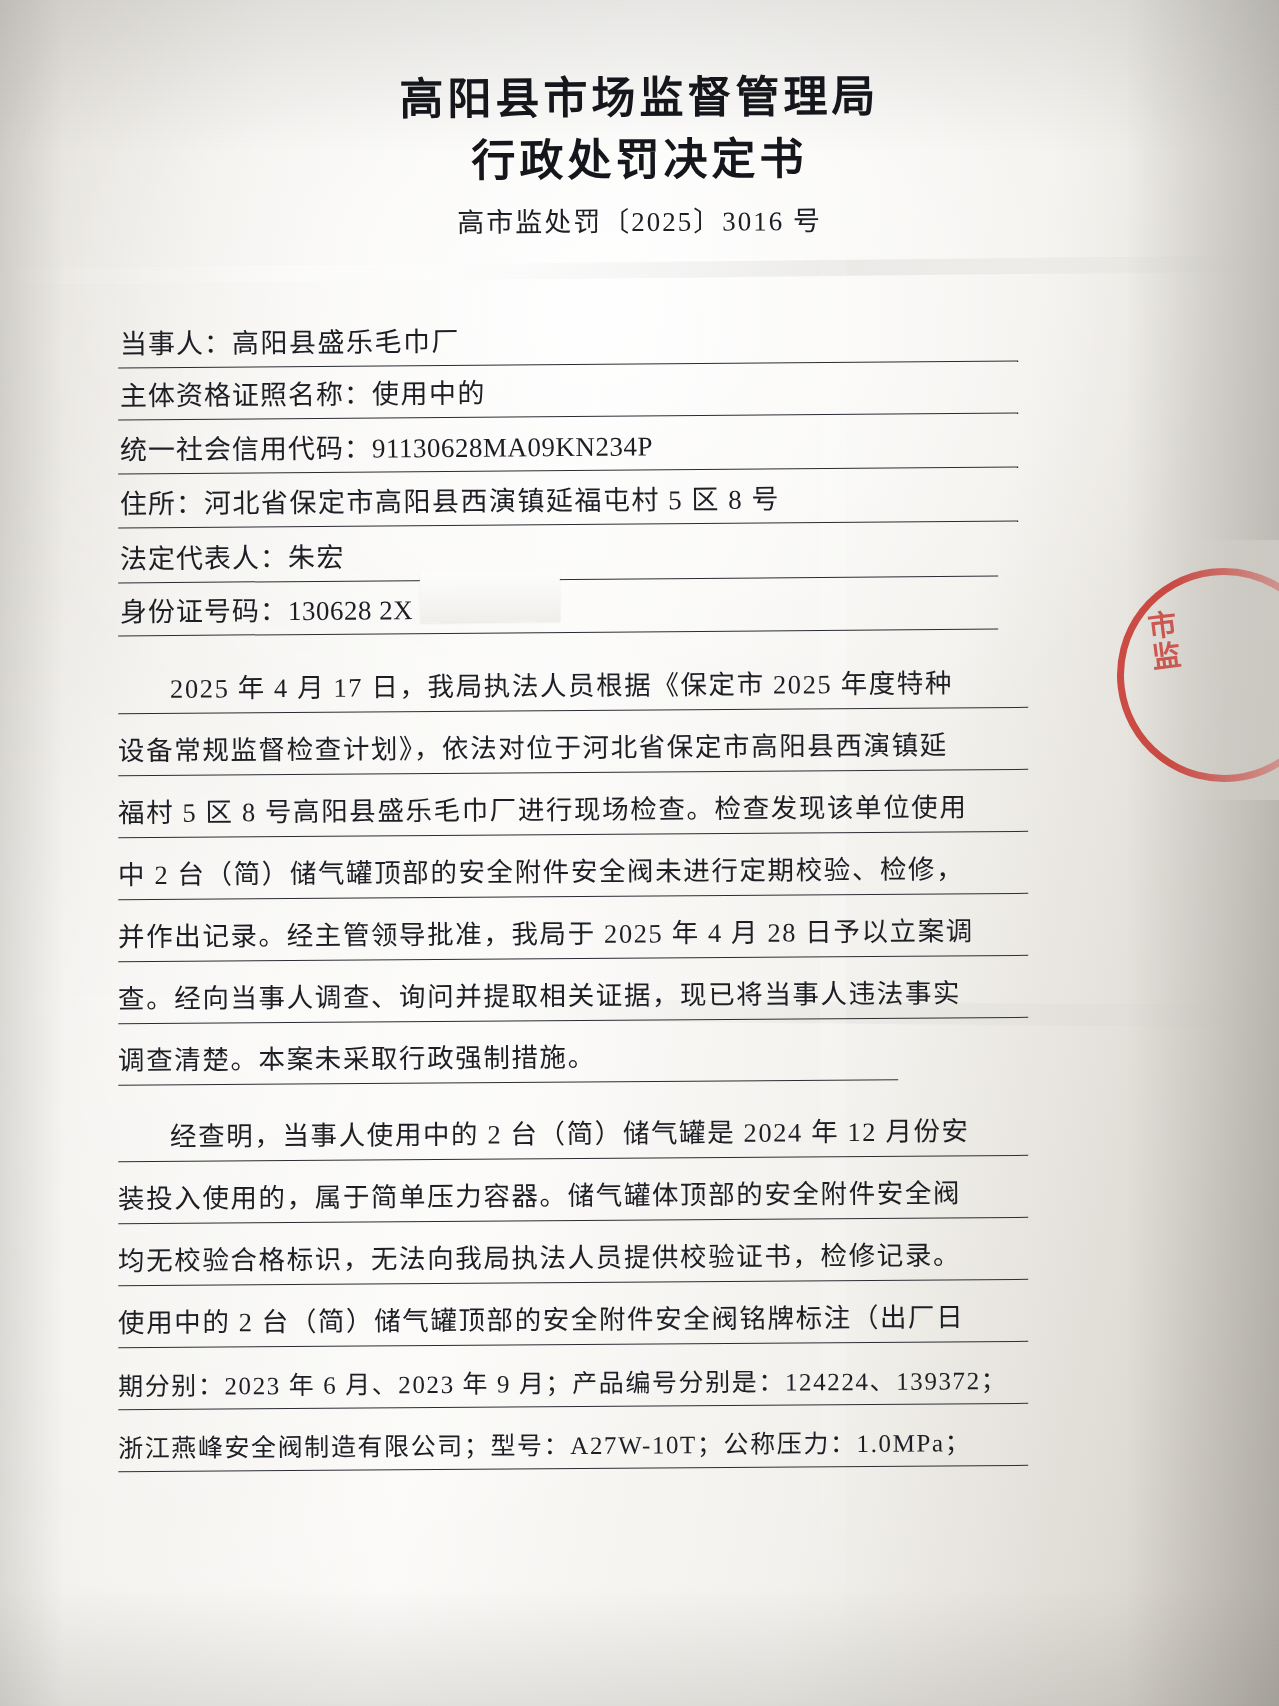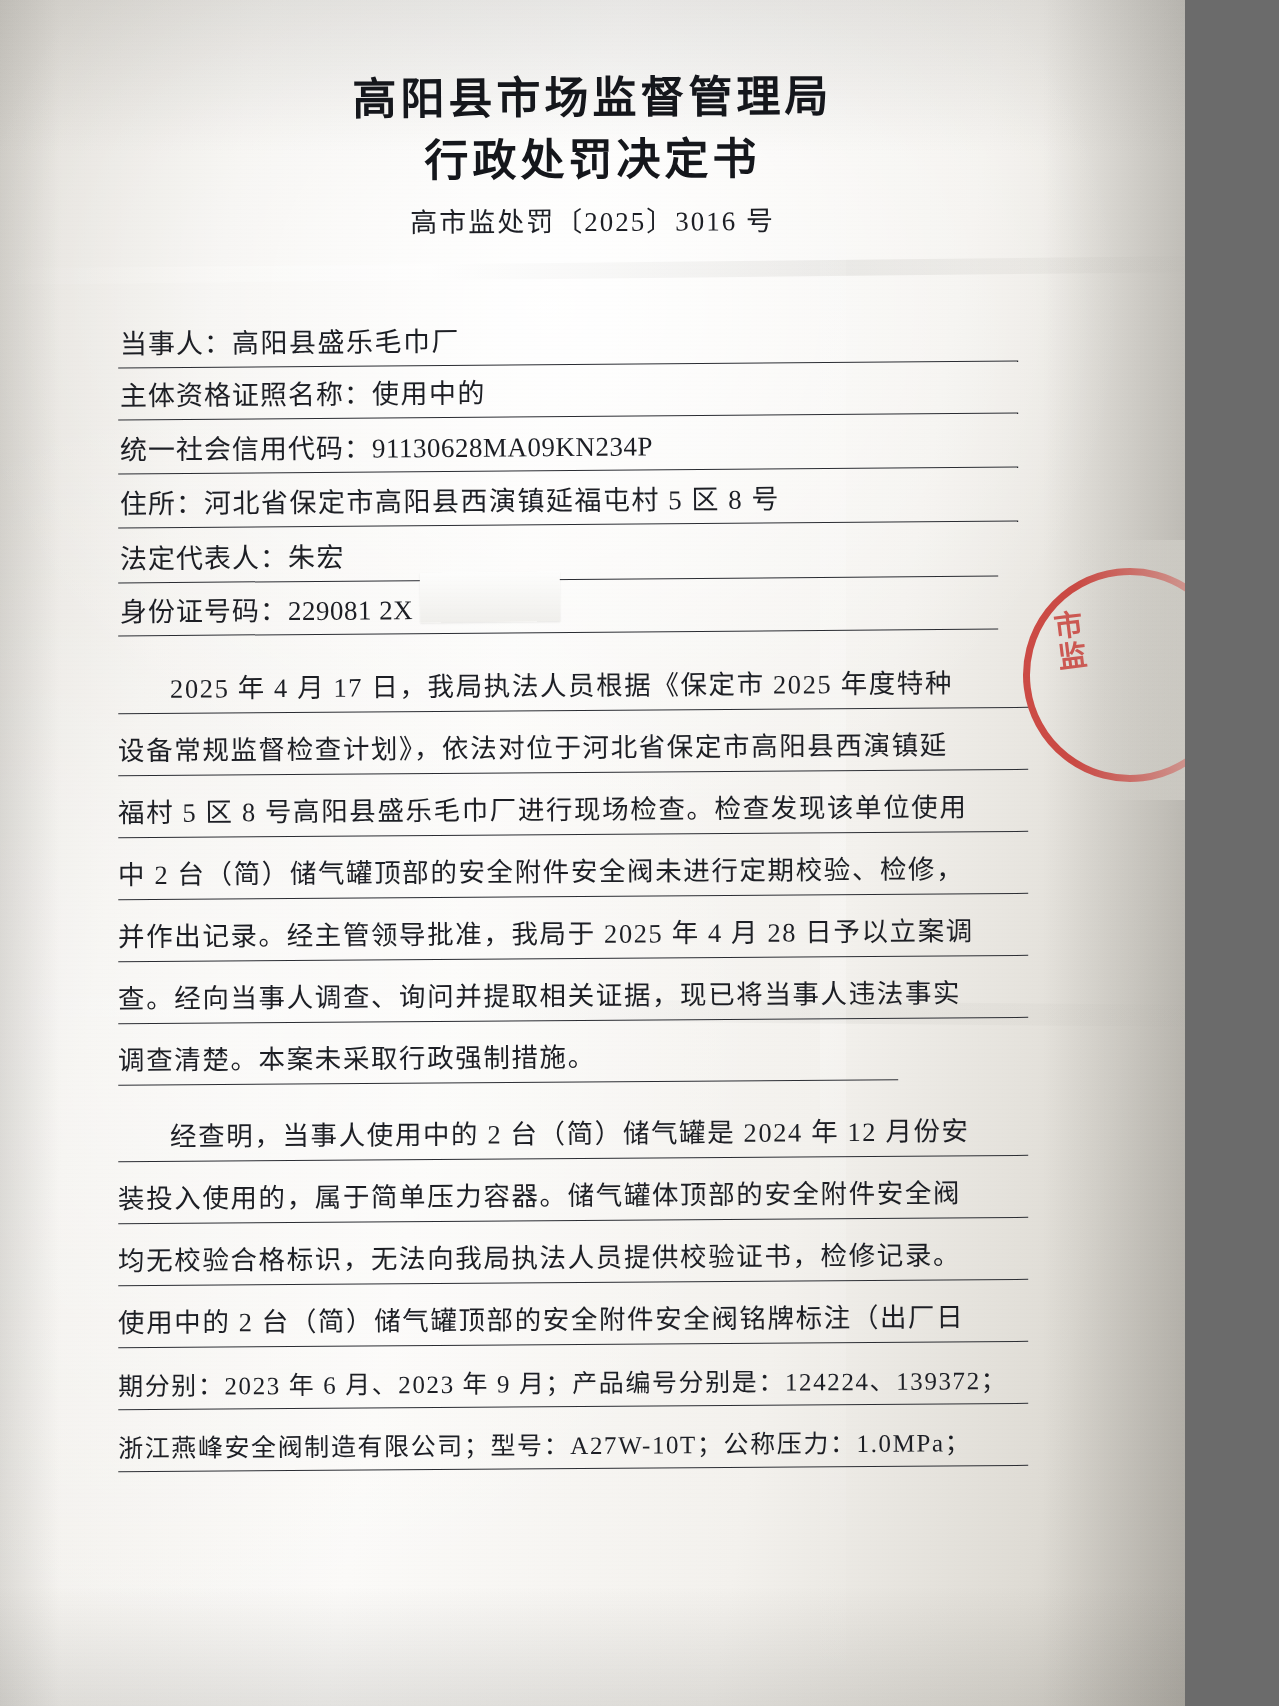--- a/index.html
+++ b/index.html
@@ -3,21 +3,21 @@
 <meta charset="utf-8">
 <title>行政处罚决定书</title>
 <style>
   html, body {
     margin: 0;
     padding: 0;
     background: #6b6b6b;
   }
   #page {
     position: relative;
-    width: 1185px;
+    width: 1279px;
     height: 1706px;
     overflow: hidden;
     background: #e9e7e2;
     font-family: "Liberation Serif", "DejaVu Serif", serif;
   }
   
   #paper {
     position: absolute;
     inset: 0;
     background:
@@ -221,21 +221,21 @@
         <span>住所：</span><span class="fval">河北省保定市高阳县西演镇延福屯村 5 区 8 号</span>
       </div>
     </div>
     <div class="field" id="f5">
       <div class="ftext">
         <span>法定代表人：</span><span class="fval">朱宏</span>
       </div>
     </div>
     <div class="field" id="f6">
       <div class="ftext">
-        <span>身份证号码：</span><span class="fval latin">229081              2X</span>
+        <span>身份证号码：</span><span class="fval latin">130628              2X</span>
       </div>
     </div>
     <div id="id-redaction"></div>
 
     <div class="bodyline indent" style="top:648px;">
       <span>2025 年 4 月 17 日，我局执法人员根据《保定市 2025 年度特种</span>
     </div>
     <div class="bodyline" style="top:710px;">
       <span>设备常规监督检查计划》，依法对位于河北省保定市高阳县西演镇延</span>
     </div>

